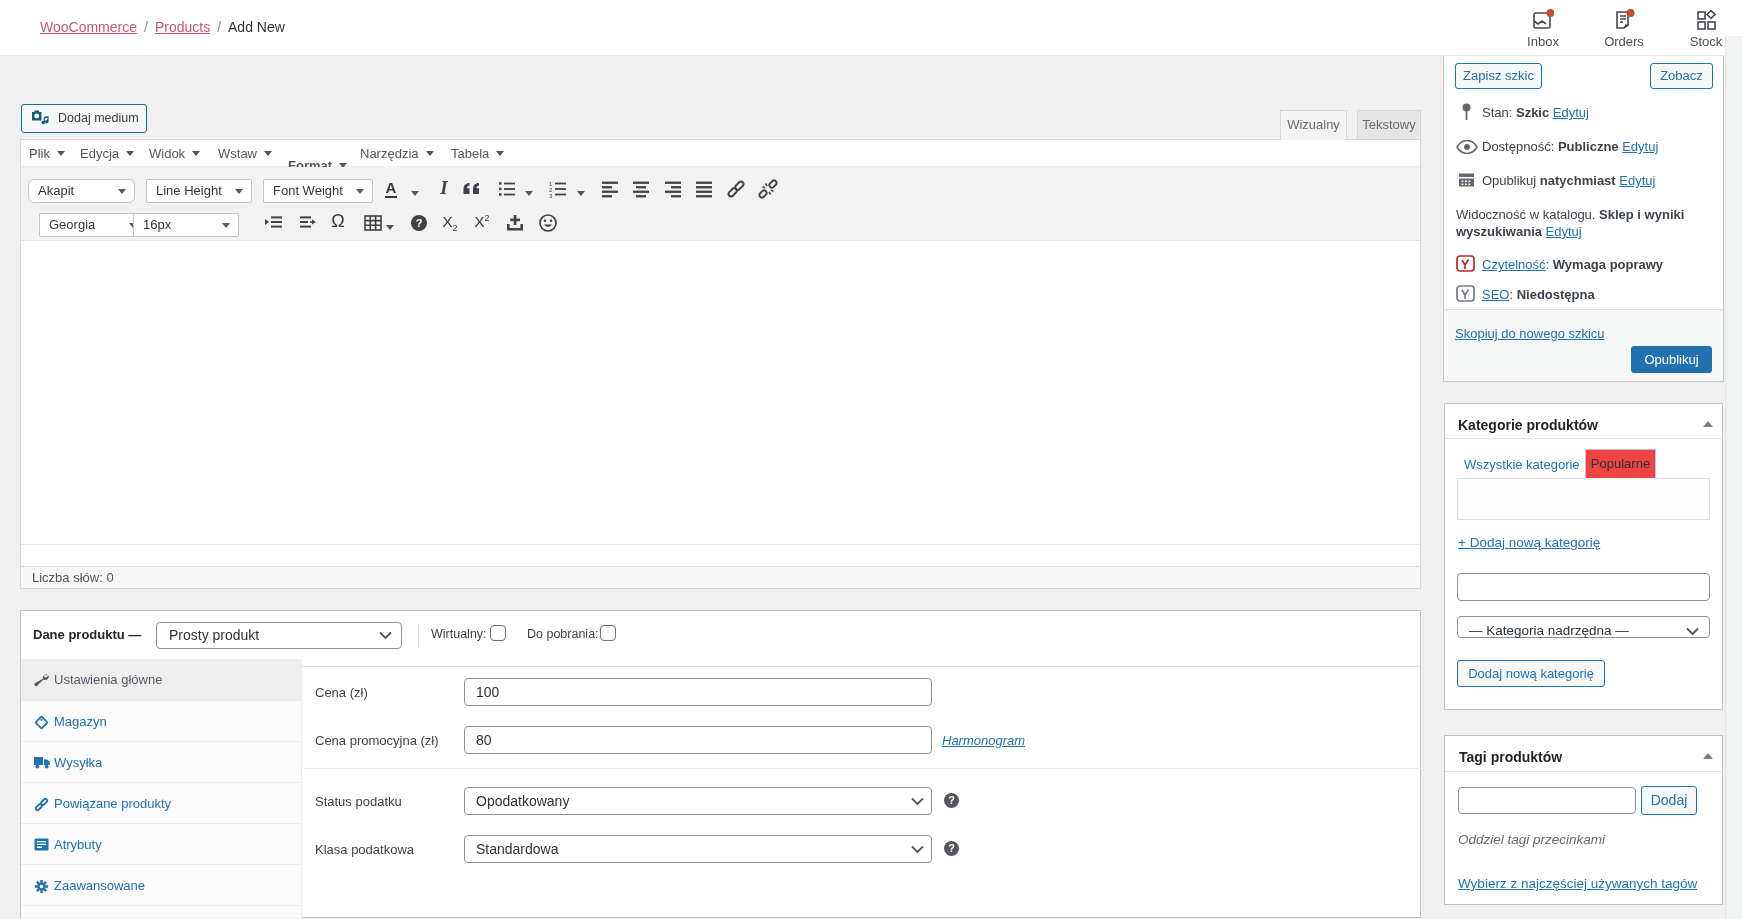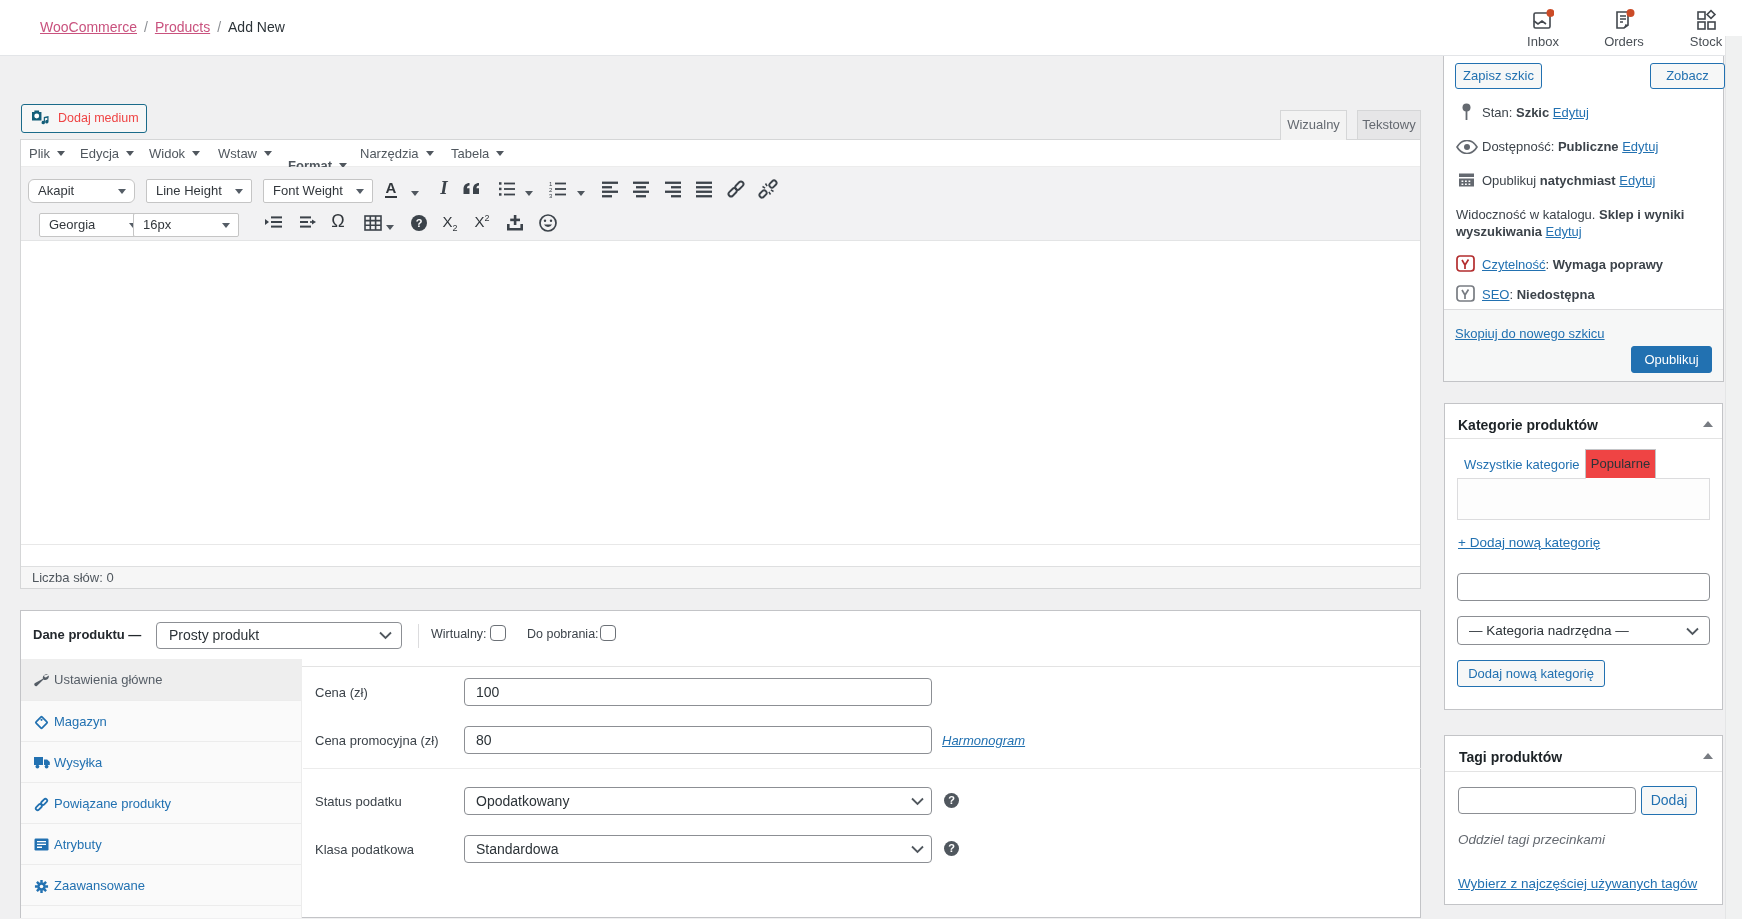--- a/index.html
+++ b/index.html
@@ -14,21 +14,21 @@
   
   #topbar { left:0; top:0; width:1742px; height:56px; background:#fff; border-bottom:1px solid #e3e5e8; }
   .crumbs { left:40px; top:19px; font-size:14px; color:#50575e; }
   .crumbs a { color:#c9527e; text-decoration:underline; }
   .crumbs .sep { color:#8c8f94; padding:0 7px; }
   .hicon { top:9px; width:70px; text-align:center; color:#4a5056; font-size:13px; }
   .hicon svg { display:block; margin:0 auto 1px; }
   
   #sbar { left:1725px; top:36px; width:17px; height:883px; background:#f0f1f1; border-left:1px solid #e4e5e6; }
   
-  .btn-media { left:21px; top:104px; width:126px; height:29px; background:#f6f7f7; border:1px solid #1a6b8a; border-radius:3px; color:#ef4444; font-size:12.5px; line-height:27px; text-align:left; padding-left:34px; }
+  .btn-media { left:21px; top:104px; width:126px; height:29px; background:#f6f7f7; border:1px solid #1a6b8a; border-radius:3px; color:#404040; font-size:12.5px; line-height:27px; text-align:left; padding-left:34px; }
   .sw-tab { top:110px; height:30px; font-size:13px; color:#646970; text-align:center; line-height:28px; border:1px solid #d5d6d7; }
   #tab-vis { left:1280px; width:67px; background:#f3f3f3; border-bottom:none; height:30px; z-index:3; }
   #tab-txt { left:1357px; width:64px; background:#e6e6e7; }
   #edwrap { left:20px; top:139px; width:1401px; height:450px; background:#fff; border:1px solid #d5d6d7; }
   #menubar { position:absolute; left:0; top:0; width:100%; height:27px; background:#fff; border-bottom:1px solid #ececec; font-size:13px; color:#50575e; }
   .mi { position:absolute; top:0; height:27px; line-height:27px; }
   .caret { display:inline-block; width:0; height:0; border-left:4px solid transparent; border-right:4px solid transparent; border-top:5px solid #50575e; vertical-align:middle; margin-left:7px; margin-top:-2px; }
   #tbar { position:absolute; left:0; top:27px; width:100%; height:74px; background:#f2f2f3; border-bottom:1px solid #e3e4e5; }
   .mcebox { position:absolute; height:24px; background:#fff; border:1px solid #c5c5c5; border-radius:2px; font-size:13px; color:#32373c; line-height:22px; padding-left:9px; }
   .mcebox .cv { position:absolute; right:8px; top:9px; border-left:4px solid transparent; border-right:4px solid transparent; border-top:5px solid #555d66; width:0; height:0; }
@@ -355,21 +355,21 @@
         <svg class="chev" style="right:7px;top:9px" width="13" height="9" viewBox="0 0 13 9">
             <path d="M1 1.5 L6.5 7 L12 1.5" fill="none" stroke="#50575e" stroke-width="1.8"></path>
           </svg>
       </div>
       <div class="qmark" style="left:923px;top:230px;">?</div>
     </div>
   </div>
 
   <div class="abs postbox" id="pubbox" style="left:1443px;top:56px;width:281px;height:326px;border-top:none;">
     <div class="btn-sec" style="position:absolute;left:11px;top:7px;width:87px;height:26px;line-height:24px;">Zapisz szkic</div>
-    <div class="btn-sec" style="position:absolute;left:206px;top:7px;width:75px;height:26px;line-height:24px;">Zobacz</div>
+    <div class="btn-sec" style="position:absolute;left:206px;top:7px;width:63px;height:26px;line-height:24px;">Zobacz</div>
     <div id="pubrows">
       <svg class="pb-ico" style="top:47px;left:16px;" width="13" height="18" viewBox="0 0 13 18">
           <circle cx="6.5" cy="4.5" r="4" fill="#646970"></circle>
           <rect x="5.6" y="8" width="1.8" height="9" fill="#646970"></rect>
         </svg>
       <div class="pb-row" style="top:49px;">Stan: <span class="b">Szkic</span> <a class="lnk" href="#">Edytuj</a></div>
       <svg class="pb-ico" style="top:84px;left:12px;" width="22" height="14" viewBox="0 0 22 14">
           <path d="M1 7 C4 2 8 0.5 11 0.5 C14 0.5 18 2 21 7 C18 12 14 13.5 11 13.5 C8 13.5 4 12 1 7 z" fill="none" stroke="#646970" stroke-width="1.6"></path>
           <circle cx="11" cy="7" r="3" fill="#646970"></circle>
         </svg>
@@ -401,21 +401,21 @@
 
   <div class="abs postbox" id="catbox" style="left:1444px;top:403px;width:279px;height:307px;">
     <span class="hd14" style="position:absolute;left:13px;top:13px;">Kategorie produktów</span>
     <div class="toggle" style="left:258px;top:17px;"></div>
     <div style="position:absolute;left:0;top:34px;width:277px;border-top:1px solid #e3e3e3;"></div>
     <span style="position:absolute;left:19px;top:53px;font-size:13px;color:#2271b1;">Wszystkie kategorie</span>
     <div style="position:absolute;left:12px;top:74px;width:253px;height:42px;background:#fdfdfd;border:1px solid #dcdcde;"></div>
     <div style="position:absolute;left:140px;top:45px;width:71px;height:30px;background:#ef4444;border:1px solid #c3c4c7;border-bottom:1px solid #fff;font-size:13px;color:#2c3338;text-align:center;line-height:28px;">Popularne</div>
     <a class="lnk" style="position:absolute;left:13px;top:131px;font-size:13.5px;" href="#">+ Dodaj nową kategorię</a>
     <div style="position:absolute;left:12px;top:169px;width:253px;height:28px;background:#fff;border:1px solid #8c8f94;border-radius:4px;"></div>
-    <div class="sel" style="left:12px;top:212px;width:253px;height:29px;line-height:27px;padding-left:11px;font-size:13.5px;">— Kategoria nadrzędna —
+    <div class="sel" style="left:12px;top:212px;width:253px;height:22px;line-height:27px;padding-left:11px;font-size:13.5px;">— Kategoria nadrzędna —
       <svg class="chev" style="right:10px;top:10px" width="13" height="9" viewBox="0 0 13 9">
           <path d="M1 1.5 L6.5 7 L12 1.5" fill="none" stroke="#50575e" stroke-width="1.8"></path>
         </svg>
     </div>
     <div class="btn-sec" style="position:absolute;left:12px;top:256px;width:148px;height:27px;line-height:25px;font-size:13px;">Dodaj nową kategorię</div>
   </div>
 
   <div class="abs postbox" id="tagbox" style="left:1444px;top:735px;width:279px;height:170px;">
     <span class="hd14" style="position:absolute;left:14px;top:13px;">Tagi produktów</span>
     <div class="toggle" style="left:258px;top:17px;"></div>

